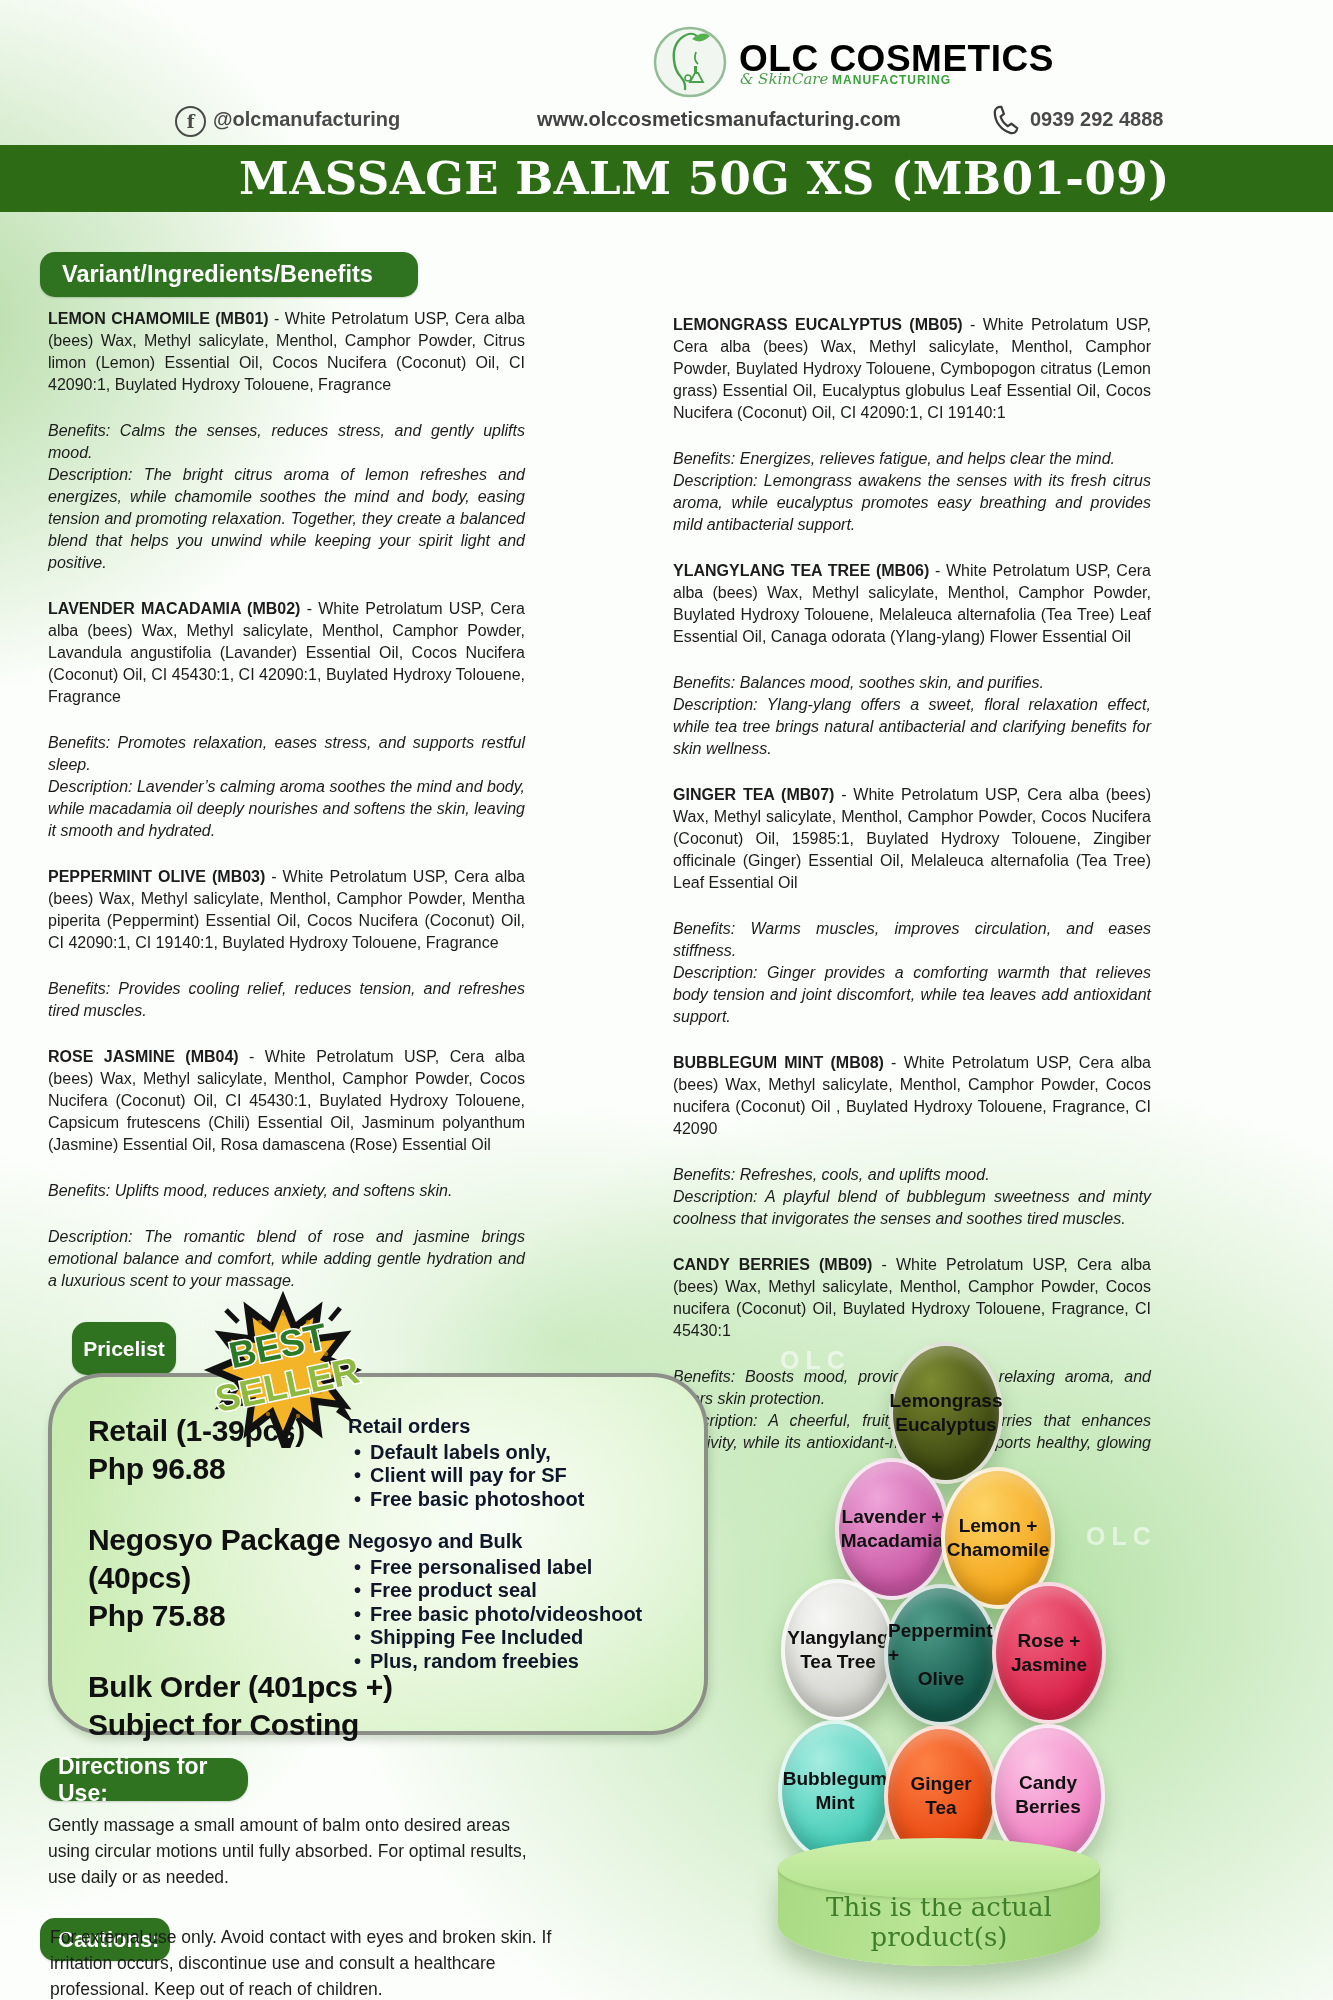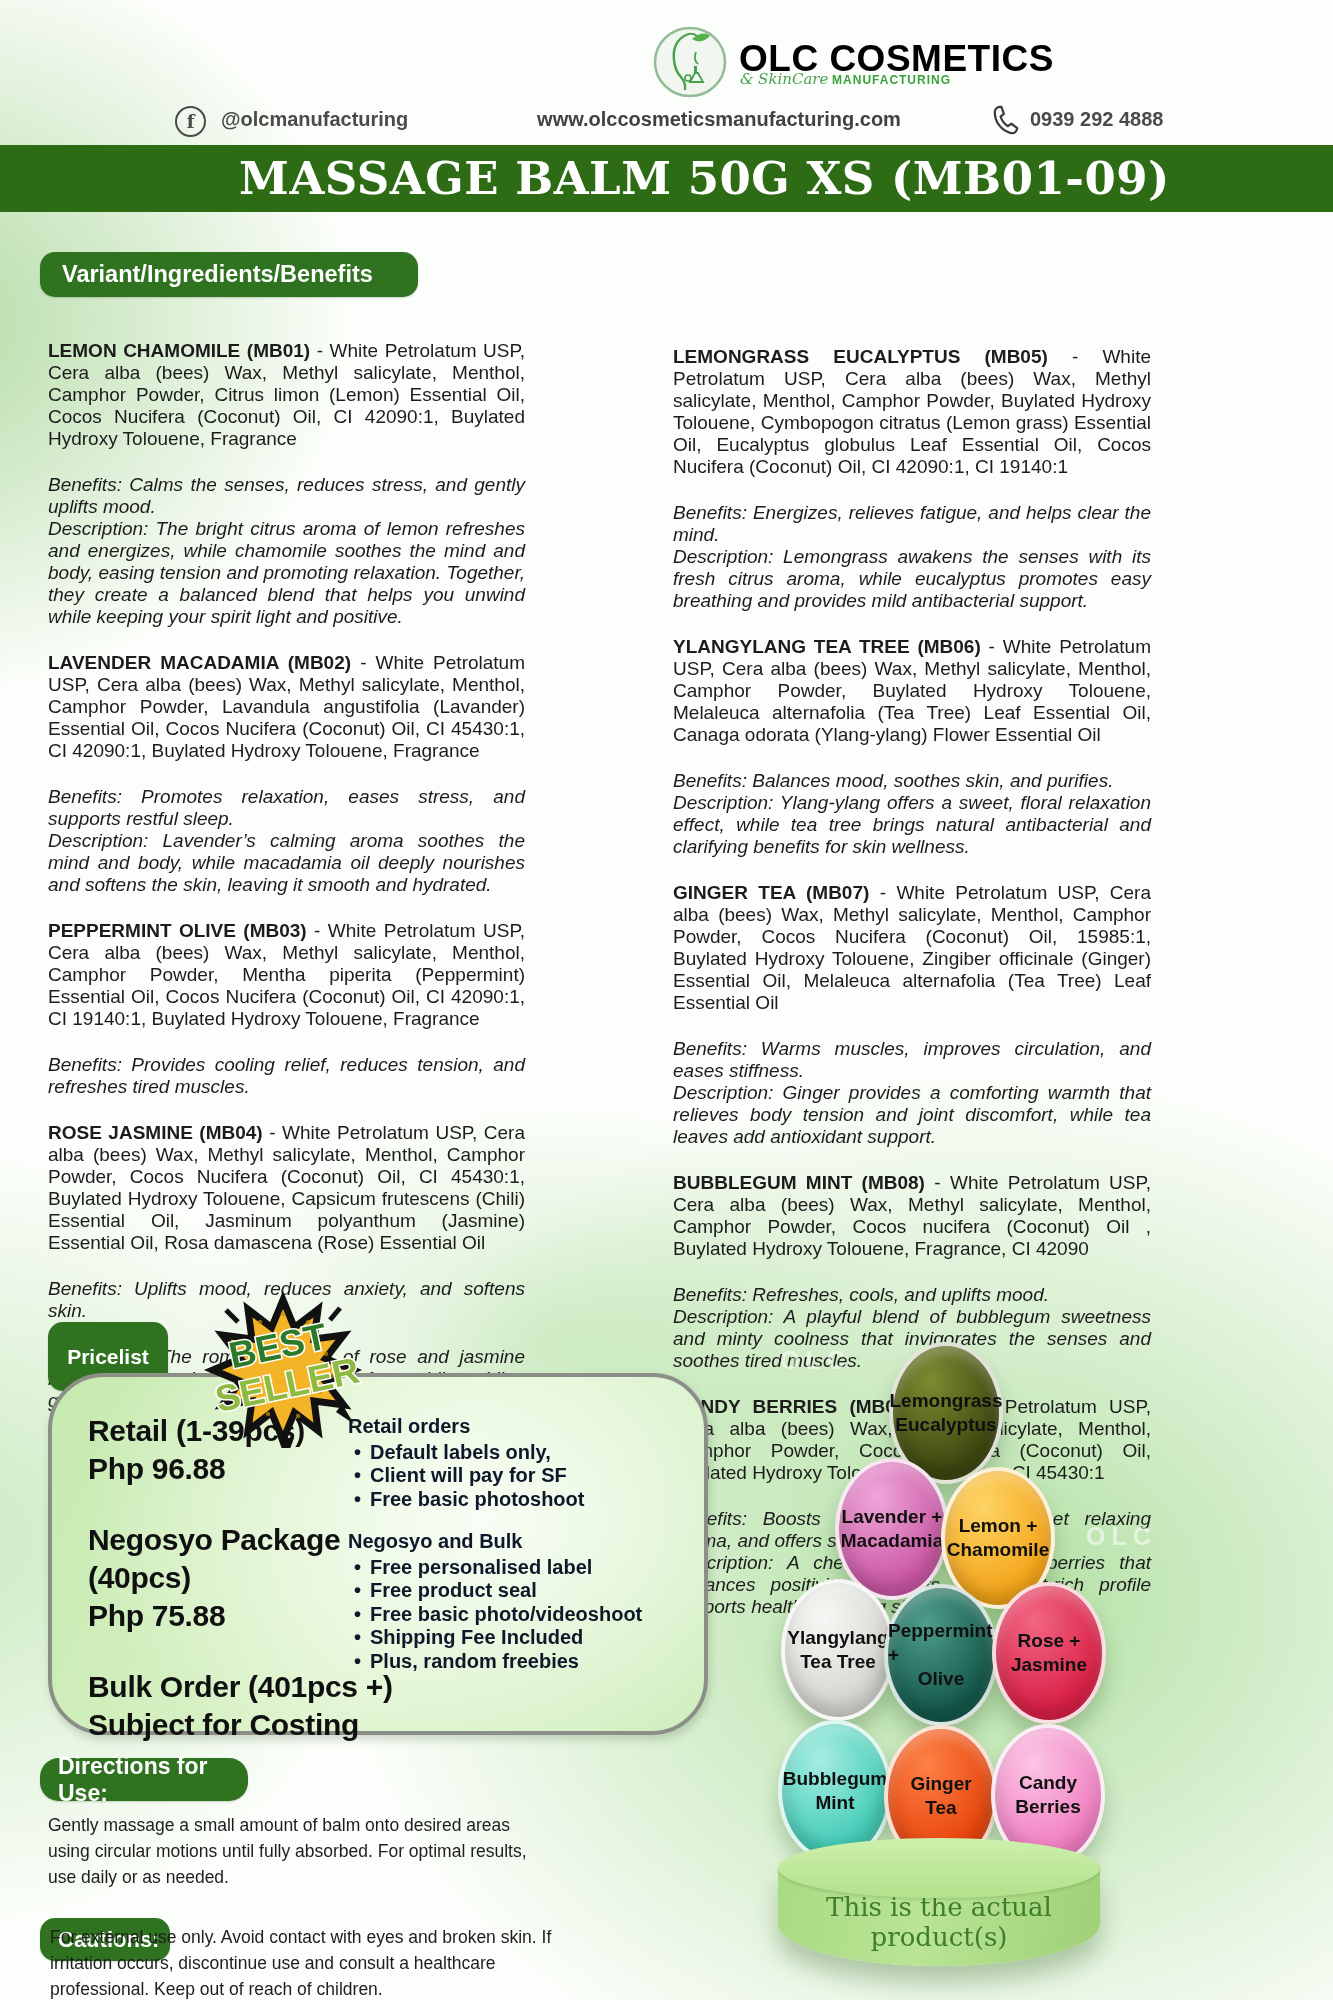--- a/index.html
+++ b/index.html
@@ -18,41 +18,41 @@
 
   
   .logo-circle{left:652px;top:26px;width:76px;height:72px;}
   .brand-name{left:739px;top:38px;font-size:37px;font-weight:700;color:#000000;letter-spacing:.5px;}
   .brand-sub{left:740px;top:70px;font-size:13px;color:#3aa23b;}
   .brand-script{font-family:"DejaVu Serif",serif;font-style:italic;font-size:15px;color:#4aa04a;text-align:right;}
   .brand-caps{font-weight:700;letter-spacing:1px;font-size:12px;}
   .contact{top:108px;font-size:20px;font-weight:700;color:#4a4a4a;}
   .fb-badge{left:175px;top:106px;width:27px;height:27px;border:2px solid #4a4a4a;border-radius:50%;
     text-align:center;line-height:27px;font-family:"DejaVu Serif",serif;font-weight:700;font-size:18px;color:#4a4a4a;}
-  .fb-handle{left:213px;margin-left:8px;}
+  .fb-handle{left:213px;}
   .website{left:517px;width:404px;text-align:center;color:#414141;}
   .phone-icon{left:990px;top:104px;width:32px;height:32px;}
   .phone-number{left:1030px;}
 
   
   .banner{left:0;top:145px;width:1333px;height:67px;background:#2d6b14;}
   .banner-title{width:100%;text-align:center;line-height:67px;color:#ffffff;
     font-family:"DejaVu Serif",serif;font-weight:700;font-size:45px;letter-spacing:.5px;
     transform:translateX(38px);}
 
   
   .pill{background:#2f7220;color:#fff;font-weight:700;border-radius:15px;
     display:flex;align-items:center;box-shadow:0 1px 2px rgba(0,0,0,.18);}
   .pill-variants{left:40px;top:252px;width:356px;height:45px;font-size:23.5px;padding-left:22px;}
-  .pill-pricelist{left:48px;top:1322px;width:96px;height:45px;font-size:21px;justify-content:center;padding:12px;}
+  .pill-pricelist{left:72px;top:1322px;width:96px;height:45px;font-size:21px;justify-content:center;padding:4px;}
   .pill-directions{left:40px;top:1758px;width:190px;height:43px;font-size:23px;padding-left:18px;border-radius:19px;}
   .pill-cautions{left:40px;top:1870px;width:112px;height:43px;font-size:22px;padding-left:18px;margin-top:48px;}
 
   
-  .col{width:477px;font-size:19px;line-height:22px;text-align:justify;margin-top:32px;}
+  .col{width:477px;font-size:16px;line-height:22px;text-align:justify;}
   .col-left{left:48px;top:308px;}
   .col-right{left:673px;top:314px;width:478px;}
   .col p{margin:0 0 24px 0;}
   .vname{font-weight:700;}
   .bd{font-style:italic;}
   .desc-split{margin-top:-2px;}
 
   
   .price-box{left:48px;top:1373px;width:652px;height:354px;border:4px solid #8b8f87;border-radius:56px;
     background:

